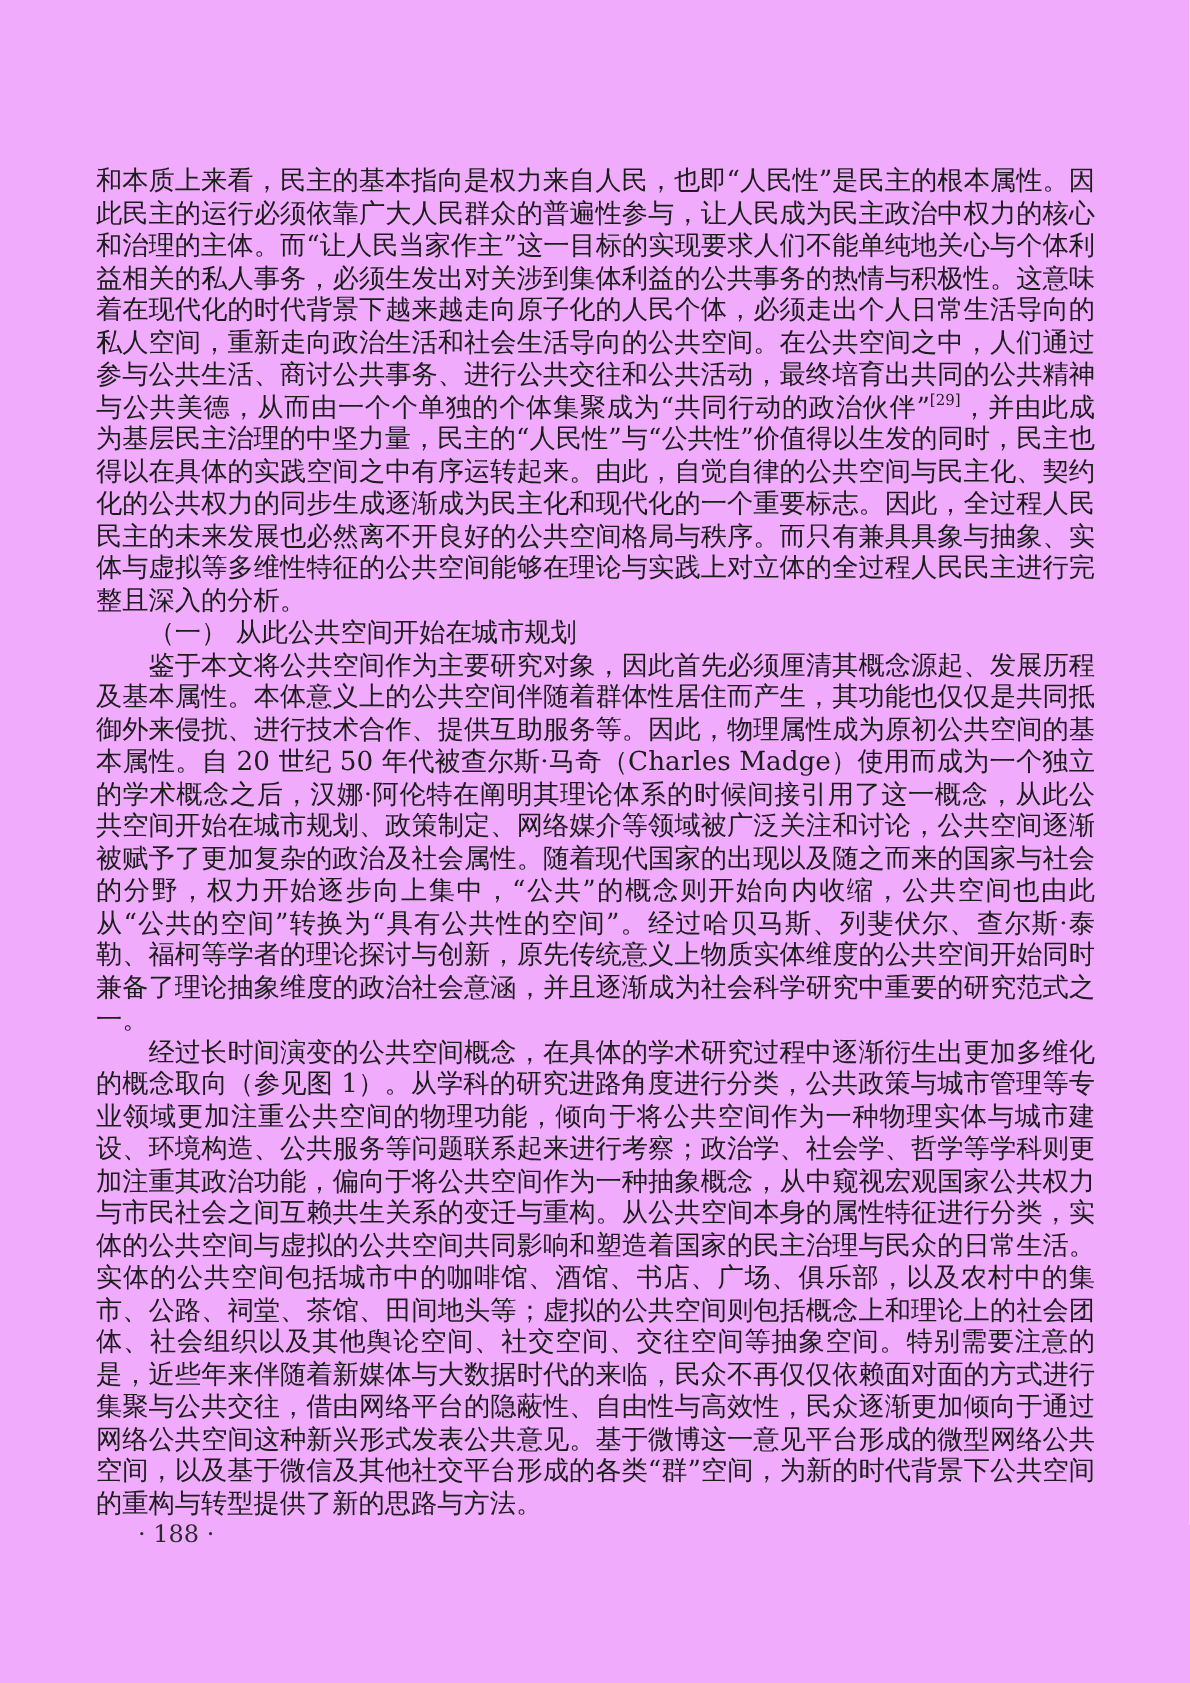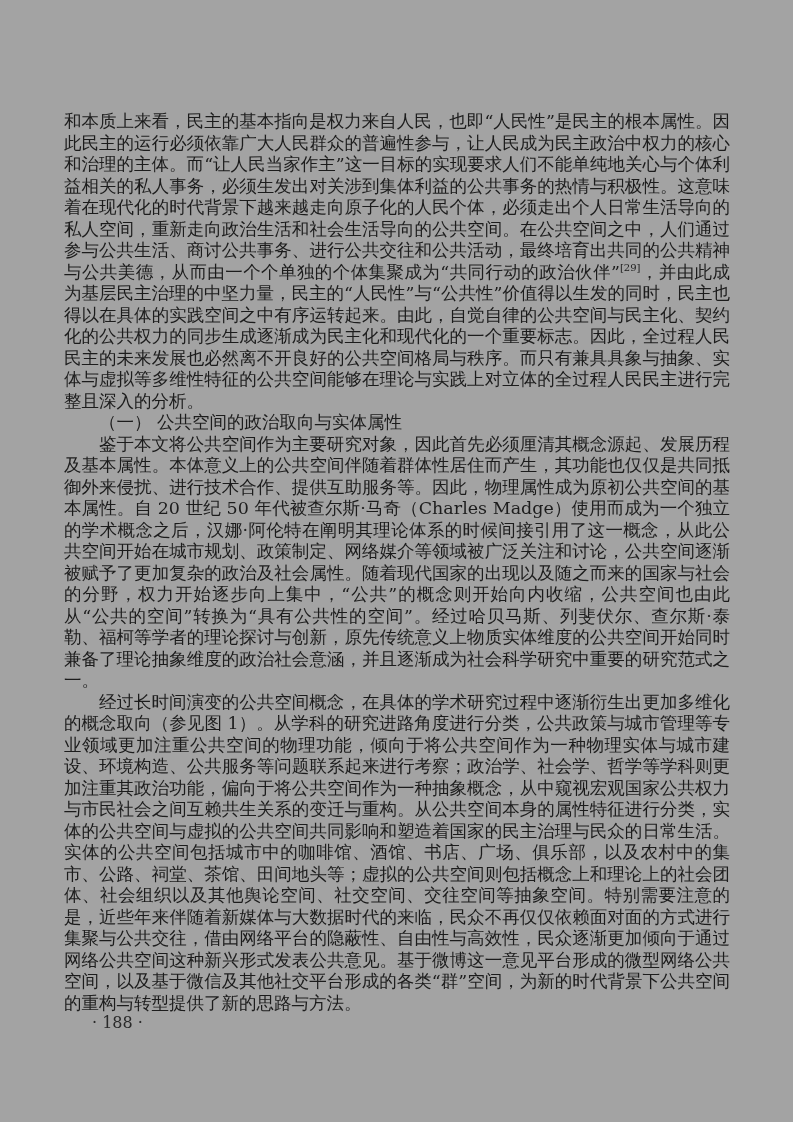--- a/index.html
+++ b/index.html
@@ -13,21 +13,21 @@
     position: relative;
     overflow: hidden;
     font-family: "DejaVu Serif", "Liberation Serif", serif;
     color: #1c1c1c;
   }
   .page {
     position: absolute;
     left: 0; top: 0;
     width: 793px;
     height: 1122px;
-    background: #a3a3a3;
+    background: #f0abfc;
   }
   .content {
     position: absolute;
     left: 64px;
     top: 111px;
     width: 666px;
     font-size: 17.5px;
     line-height: 21.5px;
     text-align: justify;
     letter-spacing: 0;
@@ -65,21 +65,21 @@
 </style>
 </head>
 <body>
 
 <div class="page">
 
   <div class="content">
 
     <p class="para continuation"><span>和本质上来看，民主的基本指向是权力来自人民，也即“人民性”是民主的根本属性。因此民主的运行必须依靠广大人民群众的普遍性参与，让人民成为民主政治中权力的核心和治理的主体。而“让人民当家作主”这一目标的实现要求人们不能单纯地关心与个体利益相关的私人事务，必须生发出对关涉到集体利益的公共事务的热情与积极性。这意味着在现代化的时代背景下越来越走向原子化的人民个体，必须走出个人日常生活导向的私人空间，重新走向政治生活和社会生活导向的公共空间。在公共空间之中，人们通过参与公共生活、商讨公共事务、进行公共交往和公共活动，最终培育出共同的公共精神与公共美德，从而由一个个单独的个体集聚成为“共同行动的政治伙伴”</span><sup class="citation">[29]</sup><span>，并由此成为基层民主治理的中坚力量，民主的“人民性”与“公共性”价值得以生发的同时，民主也得以在具体的实践空间之中有序运转起来。由此，自觉自律的公共空间与民主化、契约化的公共权力的同步生成逐渐成为民主化和现代化的一个重要标志。因此，全过程人民民主的未来发展也必然离不开良好的公共空间格局与秩序。而只有兼具具象与抽象、实体与虚拟等多维性特征的公共空间能够在理论与实践上对立体的全过程人民民主进行完整且深入的分析。</span></p>
 
-    <h3 class="section-heading">（一） 公共空间的政治取向与实体属性</h3>
+    <h3 class="section-heading">（一） 从此公共空间开始在城市规划</h3>
 
     <p class="para">鉴于本文将公共空间作为主要研究对象，因此首先必须厘清其概念源起、发展历程及基本属性。本体意义上的公共空间伴随着群体性居住而产生，其功能也仅仅是共同抵御外来侵扰、进行技术合作、提供互助服务等。因此，物理属性成为原初公共空间的基本属性。自 20 世纪 50 年代被查尔斯·马奇（Charles Madge）使用而成为一个独立的学术概念之后，汉娜·阿伦特在阐明其理论体系的时候间接引用了这一概念，从此公共空间开始在城市规划、政策制定、网络媒介等领域被广泛关注和讨论，公共空间逐渐被赋予了更加复杂的政治及社会属性。随着现代国家的出现以及随之而来的国家与社会的分野，权力开始逐步向上集中，“公共”的概念则开始向内收缩，公共空间也由此从“公共的空间”转换为“具有公共性的空间”。经过哈贝马斯、列斐伏尔、查尔斯·泰勒、福柯等学者的理论探讨与创新，原先传统意义上物质实体维度的公共空间开始同时兼备了理论抽象维度的政治社会意涵，并且逐渐成为社会科学研究中重要的研究范式之一。</p>
 
     <p class="para">经过长时间演变的公共空间概念，在具体的学术研究过程中逐渐衍生出更加多维化的概念取向（参见图 1）。从学科的研究进路角度进行分类，公共政策与城市管理等专业领域更加注重公共空间的物理功能，倾向于将公共空间作为一种物理实体与城市建设、环境构造、公共服务等问题联系起来进行考察；政治学、社会学、哲学等学科则更加注重其政治功能，偏向于将公共空间作为一种抽象概念，从中窥视宏观国家公共权力与市民社会之间互赖共生关系的变迁与重构。从公共空间本身的属性特征进行分类，实体的公共空间与虚拟的公共空间共同影响和塑造着国家的民主治理与民众的日常生活。实体的公共空间包括城市中的咖啡馆、酒馆、书店、广场、俱乐部，以及农村中的集市、公路、祠堂、茶馆、田间地头等；虚拟的公共空间则包括概念上和理论上的社会团体、社会组织以及其他舆论空间、社交空间、交往空间等抽象空间。特别需要注意的是，近些年来伴随着新媒体与大数据时代的来临，民众不再仅仅依赖面对面的方式进行集聚与公共交往，借由网络平台的隐蔽性、自由性与高效性，民众逐渐更加倾向于通过网络公共空间这种新兴形式发表公共意见。基于微博这一意见平台形成的微型网络公共空间，以及基于微信及其他社交平台形成的各类“群”空间，为新的时代背景下公共空间的重构与转型提供了新的思路与方法。</p>
 
   </div>
 
   <div class="footer">· 188 ·</div>
 
 </div>

